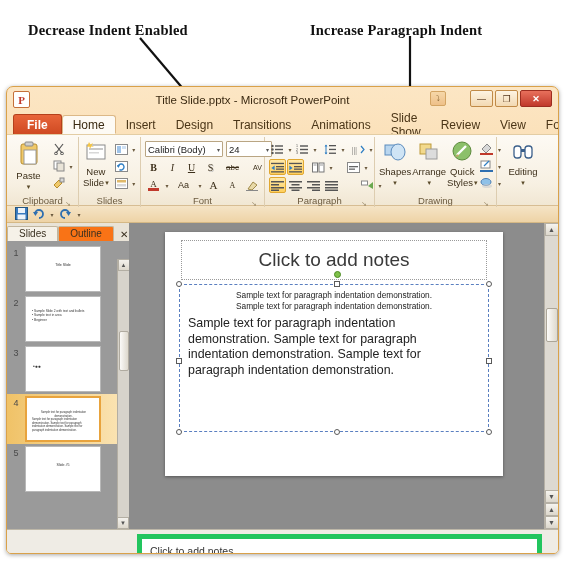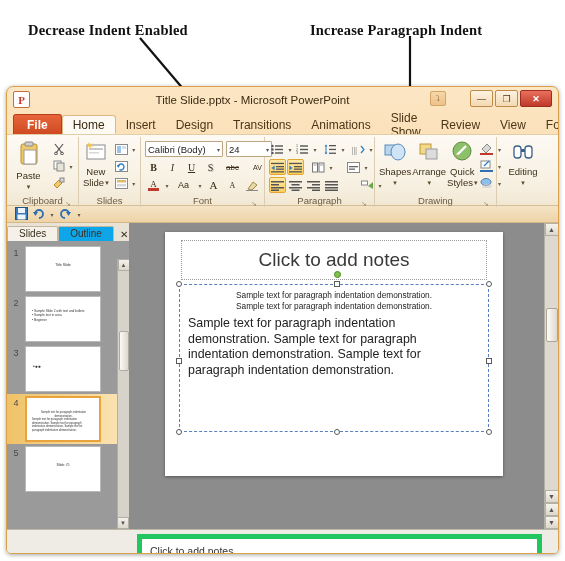--- a/index.html
+++ b/index.html
@@ -180,21 +180,21 @@
   }
 
   
   .leftpane {
     width: 122px; background:#9a9a9a; position:relative;
     display:flex; flex-direction:column;
   }
   .panetabs { display:flex; height:18px; background:#e9e3d7; align-items:flex-end; }
   .panetab {
     font-size:10px; color:#3a3020; padding:1px 11px 2px 11px;
-    background:#0ea5e9; border:1px solid #c2b69e; border-bottom:none;
+    background:#f97316; border:1px solid #c2b69e; border-bottom:none;
     border-radius:2px 2px 0 0;
   }
   .panetab.active { background:#f5f1e8; }
   .panetab.closeb { padding:1px 6px; border:none; background:transparent; font-size:10px;}
   .thumbs {
     flex:1; background:#9a9a9a; overflow:hidden; position:relative;
     padding-top:3px;
   }
   .thumbrow { display:flex; align-items:flex-start; padding:2px 0 2px 0; position:relative;}
   .thumbrow.sel { background: linear-gradient(to right,#f0c267,#fbe6b9); }

